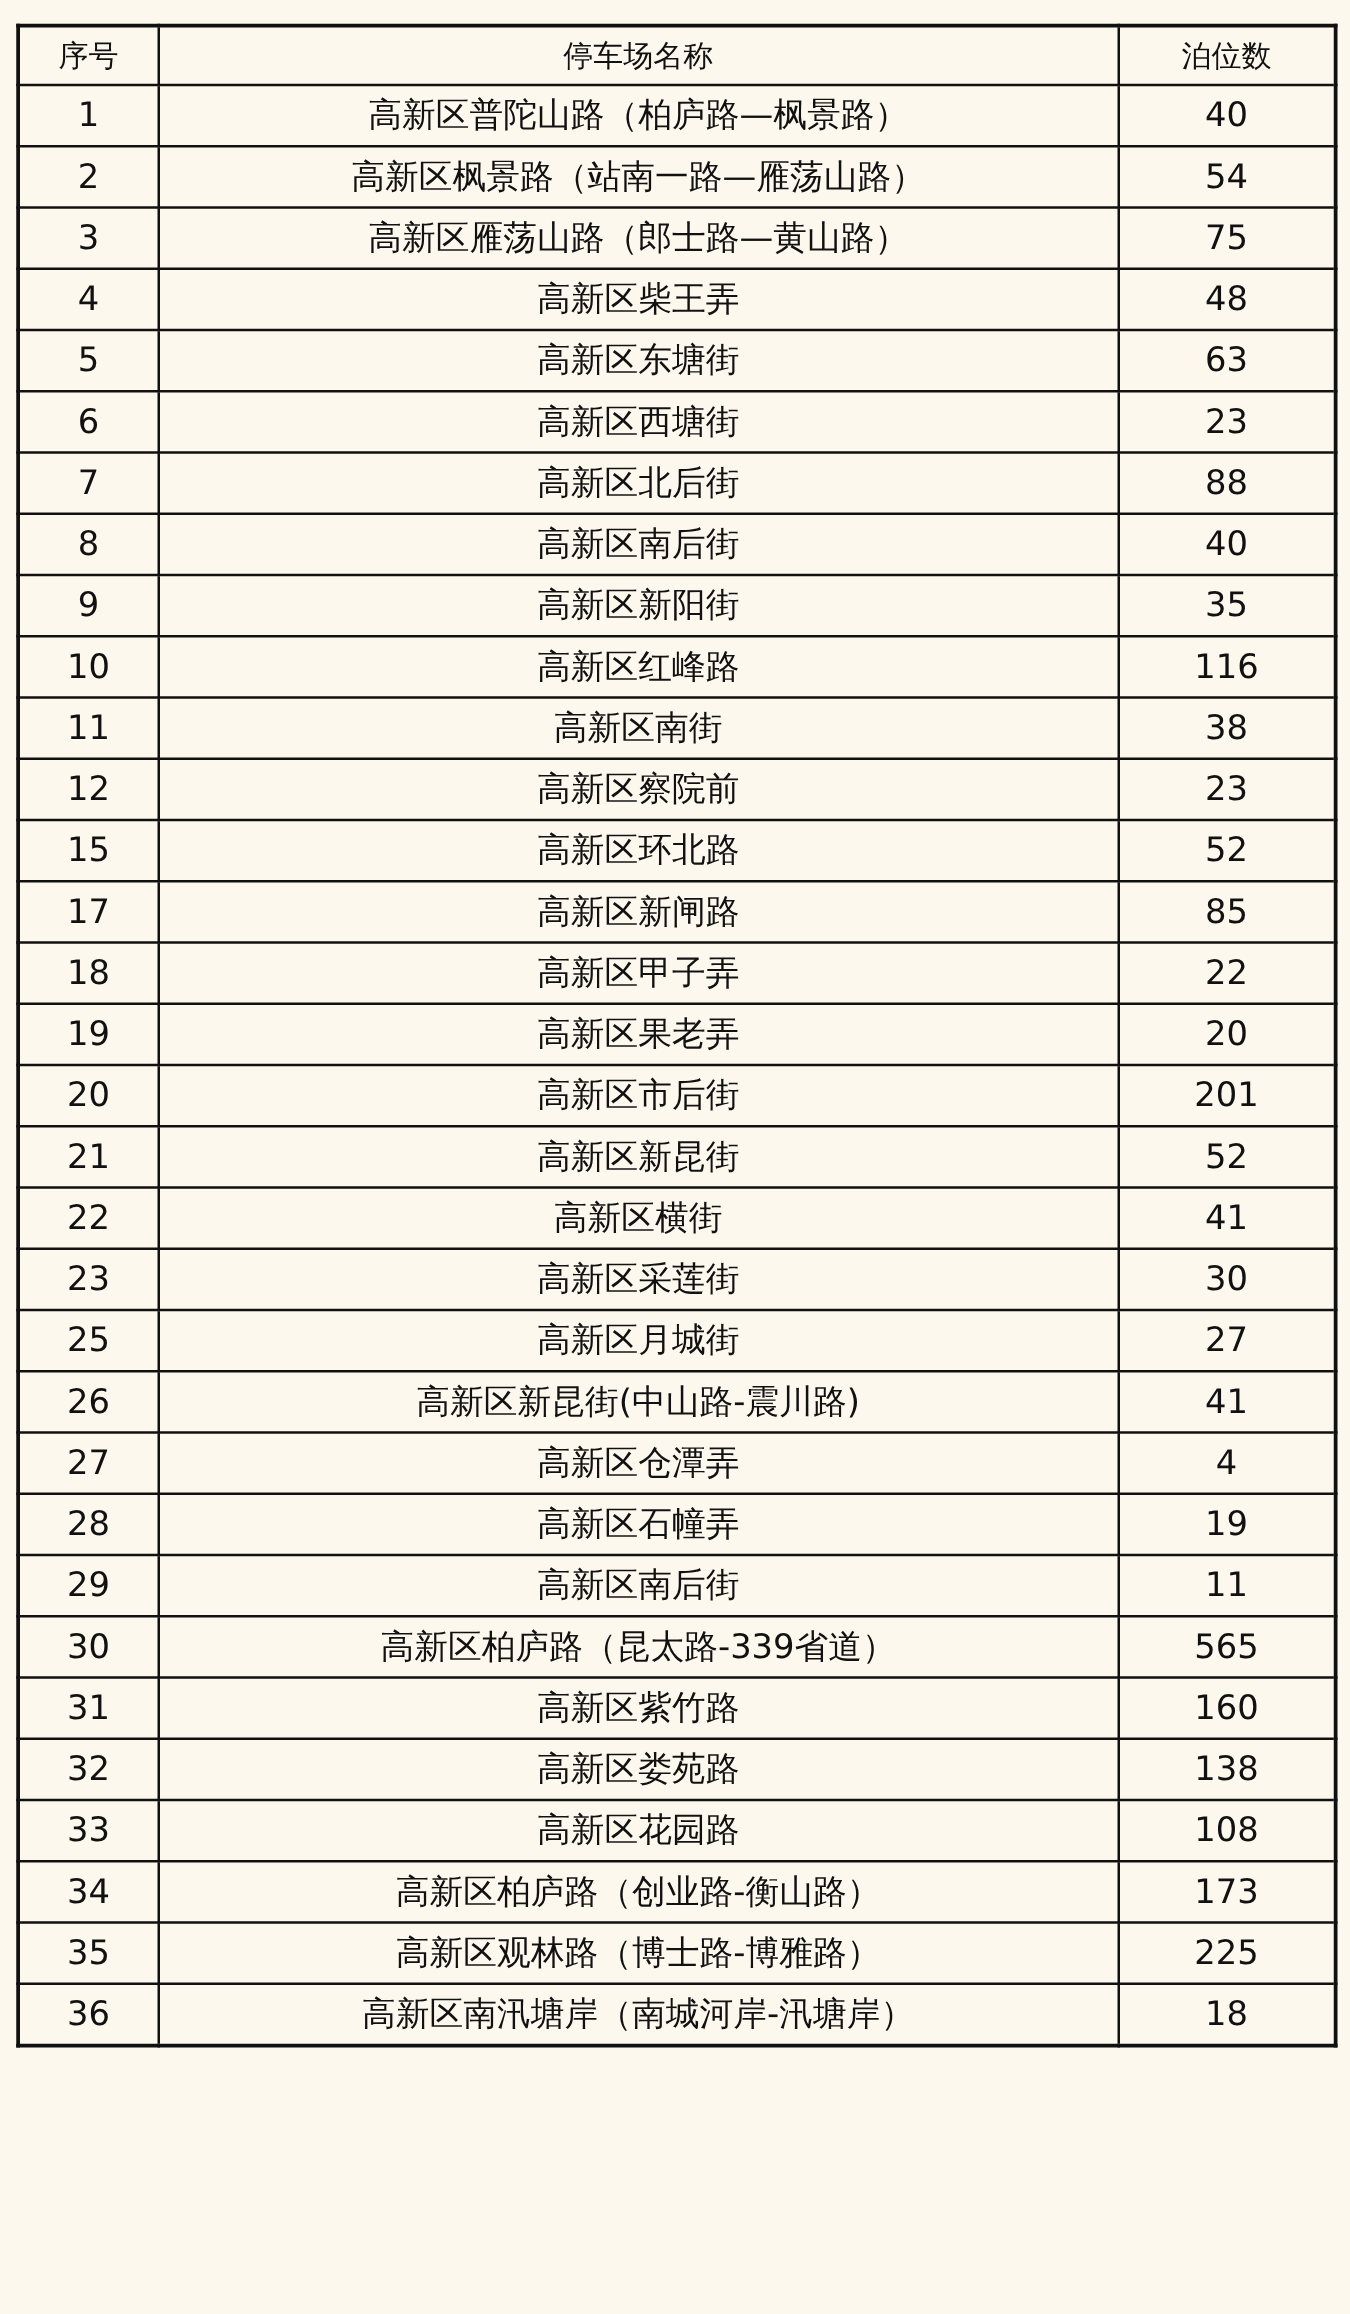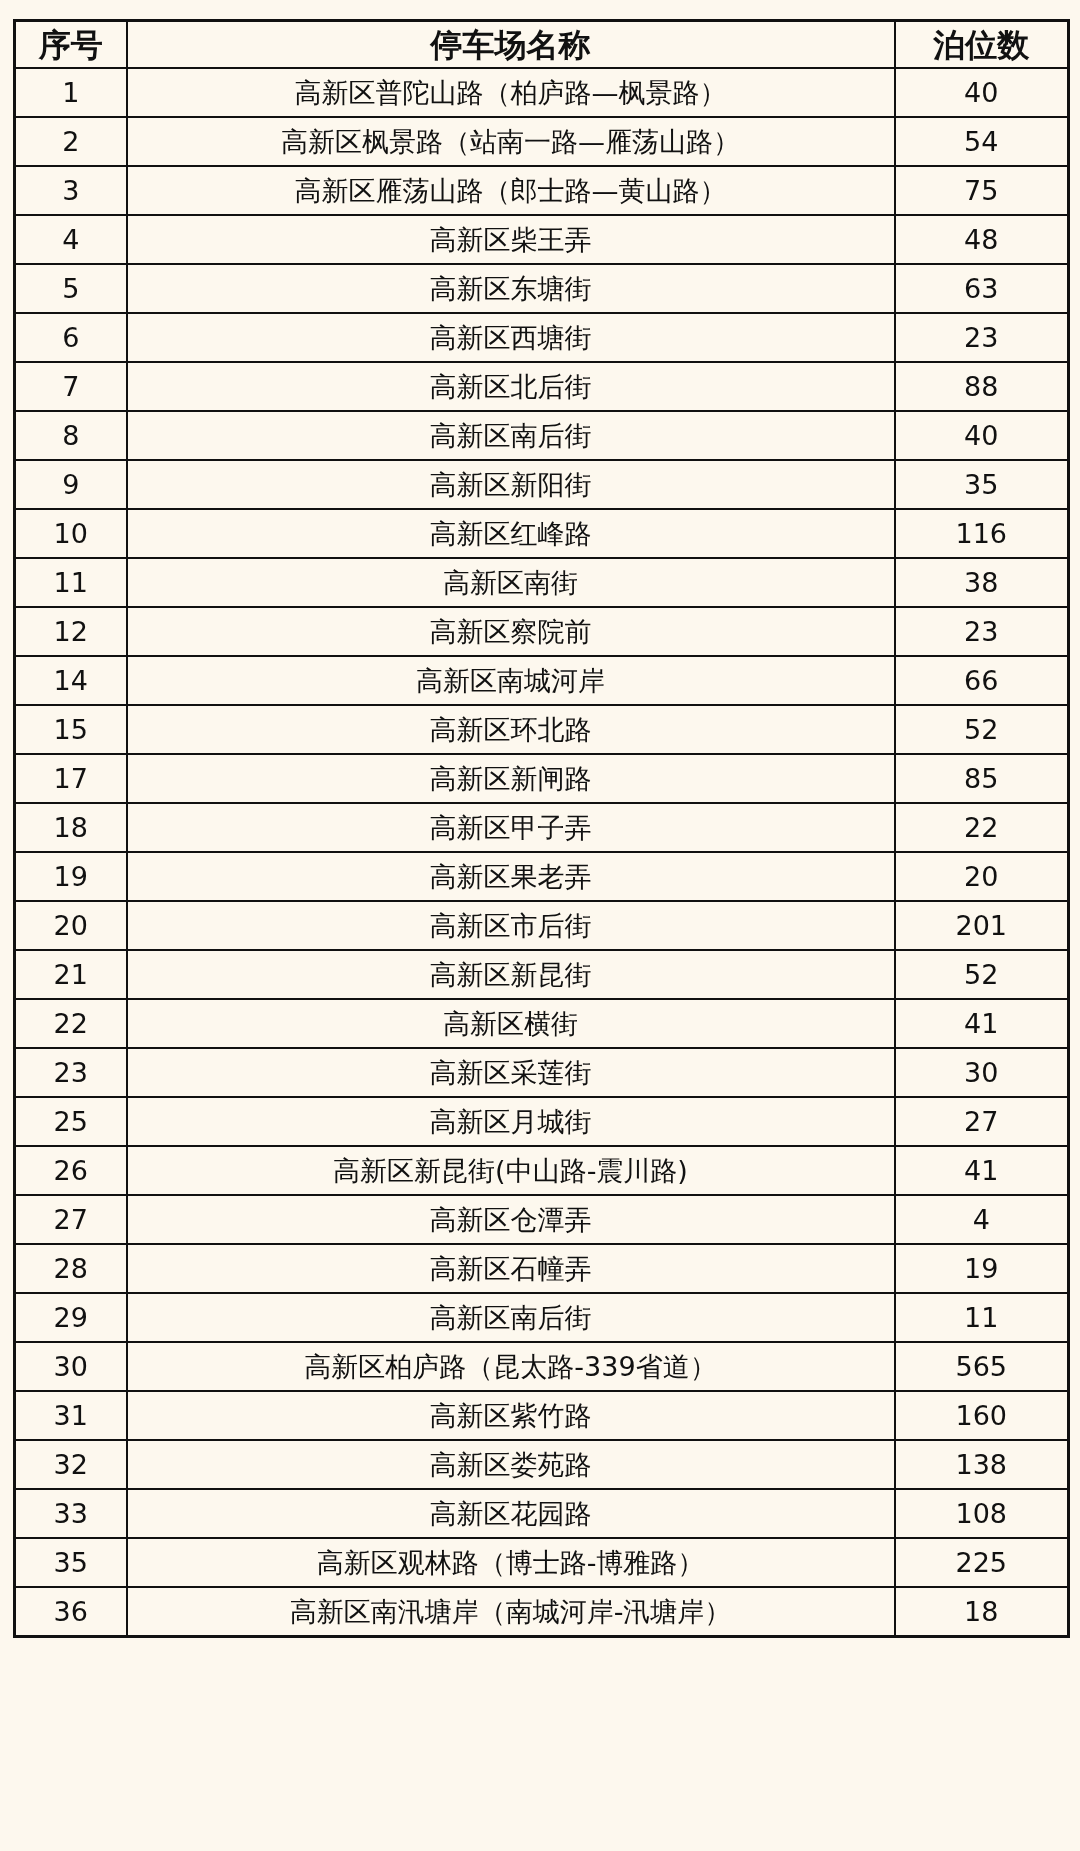--- a/index.html
+++ b/index.html
@@ -10,21 +10,21 @@
   }
   table {
     position:absolute; left:13px; top:19px;
     width:1054px; border-collapse:collapse;
     border:3px solid #111; table-layout:fixed;
   }
   td, th {
     border:2px solid #111; text-align:center; vertical-align:middle;
     padding:0; font-size:27px; line-height:1;
   }
-  th { height:45px; font-weight:bold; font-size:32px; }
+  th { height:45px; font-weight:normal; font-size:24px; }
   td { height:47px; }
   col.c1 { width:112px; }
   col.c2 { width:768px; }
   col.c3 { width:174px; }
 </style>
 </head>
 <body>
 
 <table>
   <colgroup>
@@ -94,25 +94,20 @@
         <td>11</td>
         <td>高新区南街</td>
         <td>38</td>
       </tr>
       <tr>
         <td>12</td>
         <td>高新区察院前</td>
         <td>23</td>
       </tr>
       <tr>
-        <td>14</td>
-        <td>高新区南城河岸</td>
-        <td>66</td>
-      </tr>
-      <tr>
         <td>15</td>
         <td>高新区环北路</td>
         <td>52</td>
       </tr>
       <tr>
         <td>17</td>
         <td>高新区新闸路</td>
         <td>85</td>
       </tr>
       <tr>
@@ -182,20 +177,25 @@
       </tr>
       <tr>
         <td>32</td>
         <td>高新区娄苑路</td>
         <td>138</td>
       </tr>
       <tr>
         <td>33</td>
         <td>高新区花园路</td>
         <td>108</td>
+      </tr>
+      <tr>
+        <td>34</td>
+        <td>高新区柏庐路（创业路-衡山路）</td>
+        <td>173</td>
       </tr>
       <tr>
         <td>35</td>
         <td>高新区观林路（博士路-博雅路）</td>
         <td>225</td>
       </tr>
       <tr>
         <td>36</td>
         <td>高新区南汛塘岸（南城河岸-汛塘岸）</td>
         <td>18</td>

